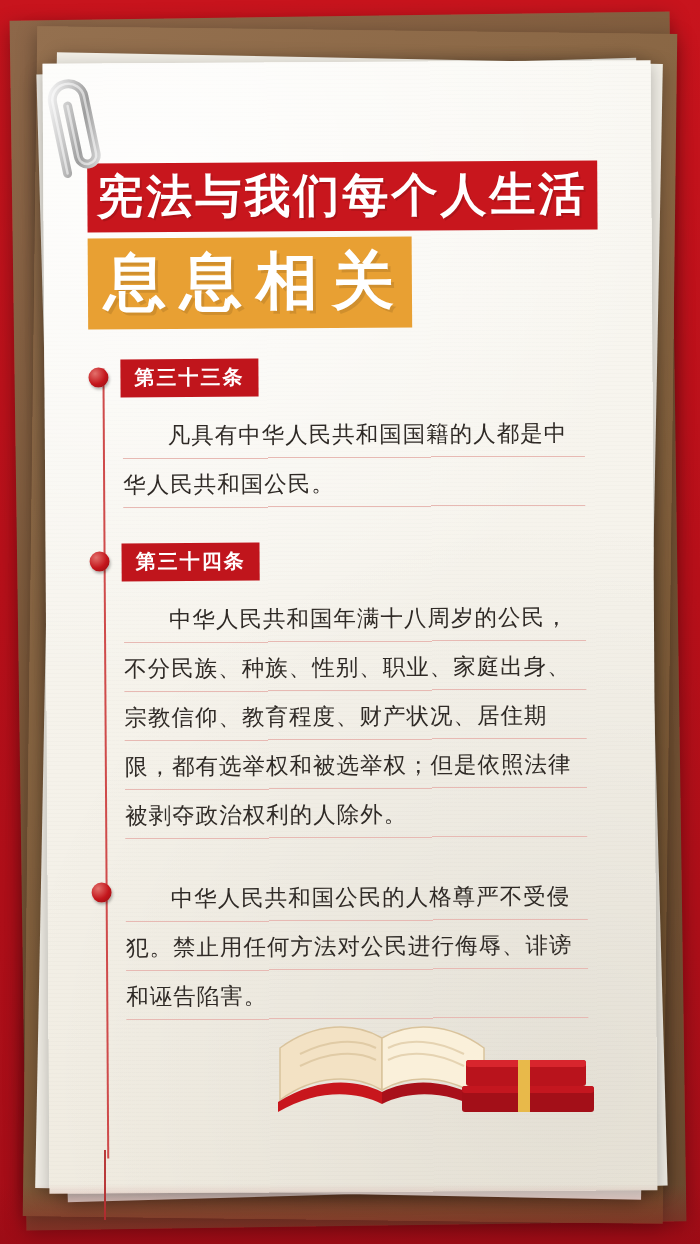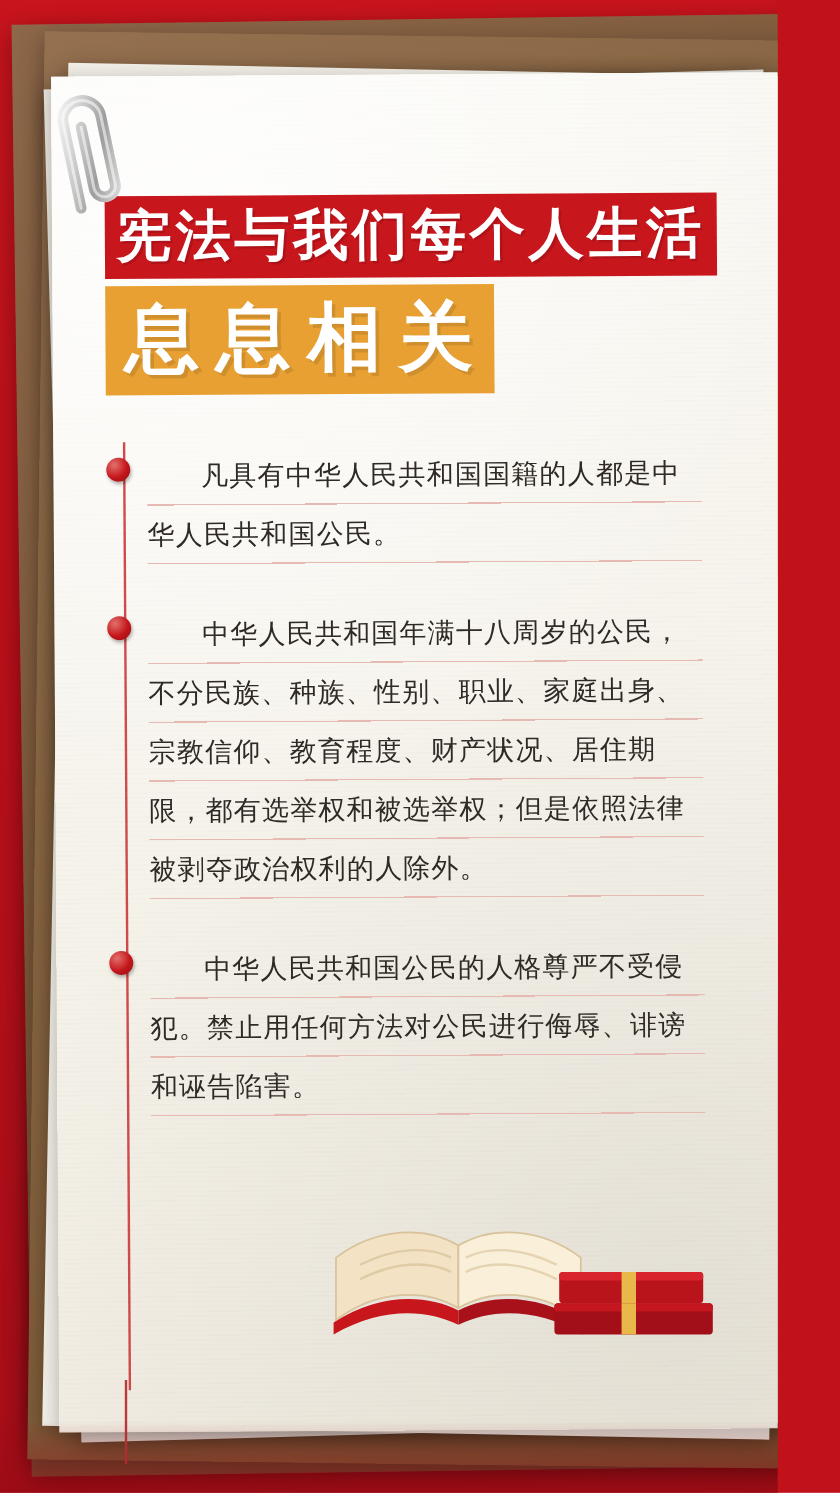--- a/index.html
+++ b/index.html
@@ -8,21 +8,21 @@
   }
   body {
     width: 700px;
     height: 1244px;
     overflow: hidden;
     font-family: "Liberation Sans", sans-serif;
     background: #c1121c;
   }
   #poster {
     position: relative;
-    width: 648px;
+    width: 700px;
     height: 1244px;
     background: linear-gradient(180deg, #c8141d 0%, #b8101a 45%, #a50e18 100%);
     overflow: hidden;
   }
 
   
   .kraft {
     position: absolute;
     background: linear-gradient(135deg, #8a6446 0%, #7d5939 40%, #6d4c30 100%);
     box-shadow: 0 6px 20px rgba(0,0,0,0.35);
@@ -268,25 +268,27 @@
       <br>
       <div class="title-line2">息息相关</div>
     </div>
 
     <div class="timeline"></div>
 
     <div class="articles">
 
       <div class="article">
         <div class="dot"></div>
+        <div class="art-label">第三十三条</div>
         <div class="art-body">凡具有中华人民共和国国籍的人都是中华人民共和国公民。</div>
       </div>
 
       <div class="article">
         <div class="dot"></div>
+        <div class="art-label">第三十四条</div>
         <div class="art-body">中华人民共和国年满十八周岁的公民，不分民族、种族、性别、职业、家庭出身、宗教信仰、教育程度、财产状况、居住期限，都有选举权和被选举权；但是依照法律被剥夺政治权利的人除外。</div>
       </div>
 
       <div class="article">
         <div class="dot"></div>
         <div class="art-body">中华人民共和国公民的人格尊严不受侵犯。禁止用任何方法对公民进行侮辱、诽谤和诬告陷害。</div>
       </div>
 
     </div>
   </div>

